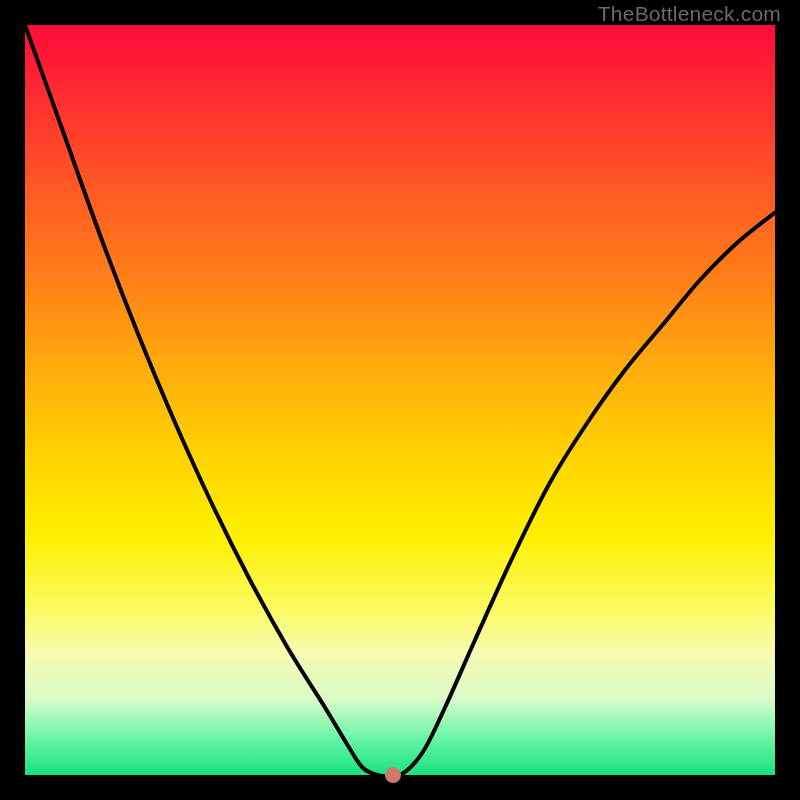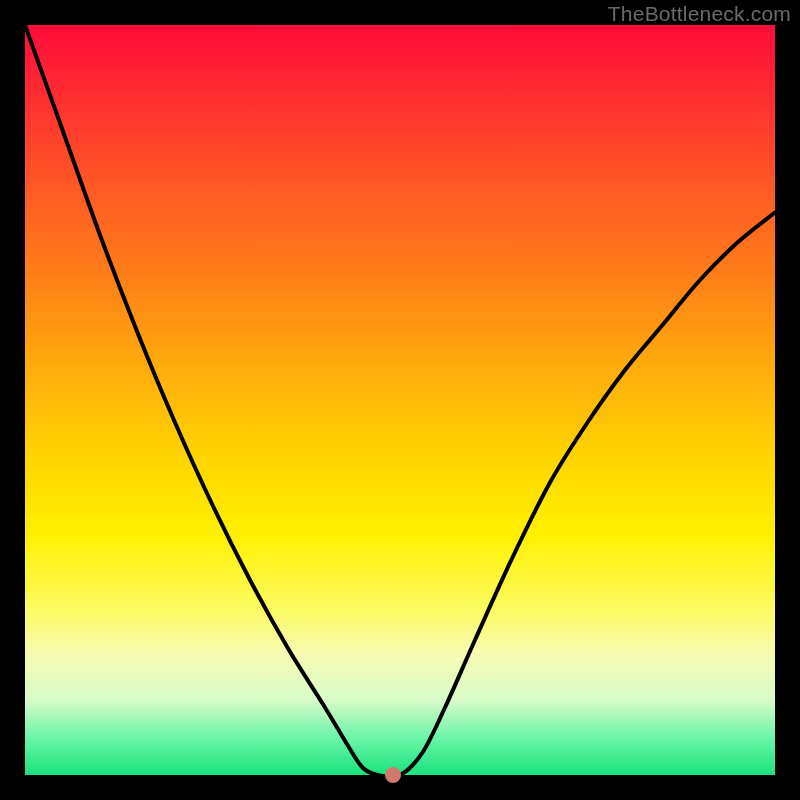--- a/index.html
+++ b/index.html
@@ -27,21 +27,21 @@
       #fbfb63 78%,
       #f6fbb3 84%,
       #d8fbc8 90%,
       #6bf5a8 95%,
       #18e27c 100%
     );
   }
   .watermark {
     position: absolute;
     top: 2px;
-    right: 9px;
+    right: 19px;
     font-family: Arial, Helvetica, sans-serif;
     font-size: 21px;
     color: #6a6a6a;
     font-weight: 500;
     letter-spacing: 0.2px;
     user-select: none;
   }
   svg.curve {
     position: absolute;
     left: 0; top: 0;

